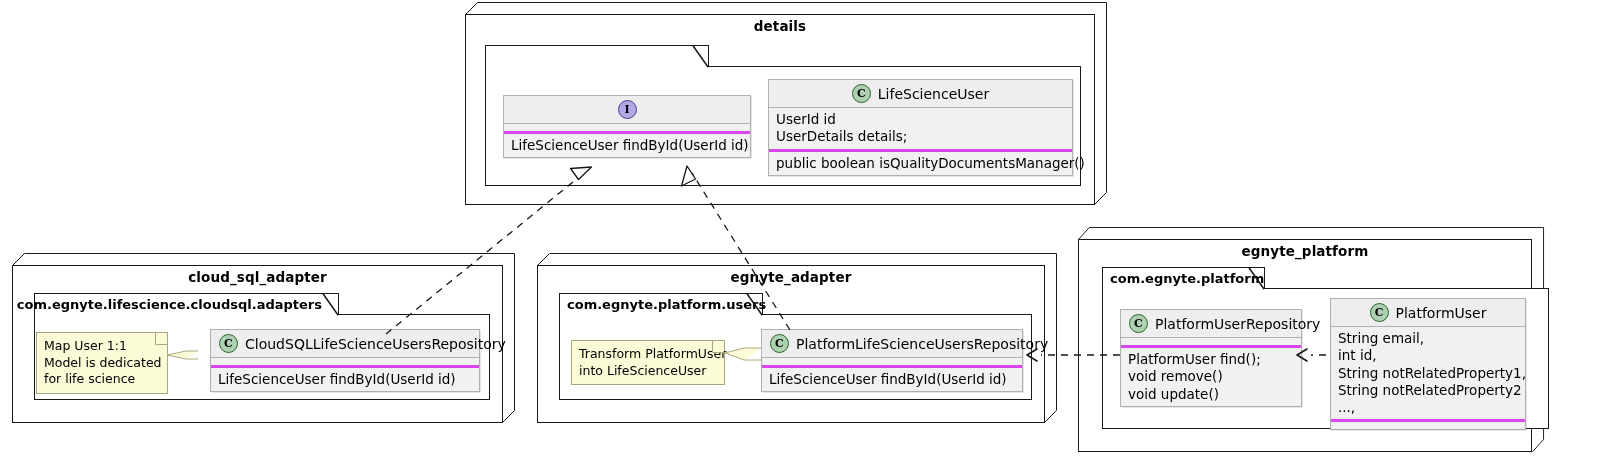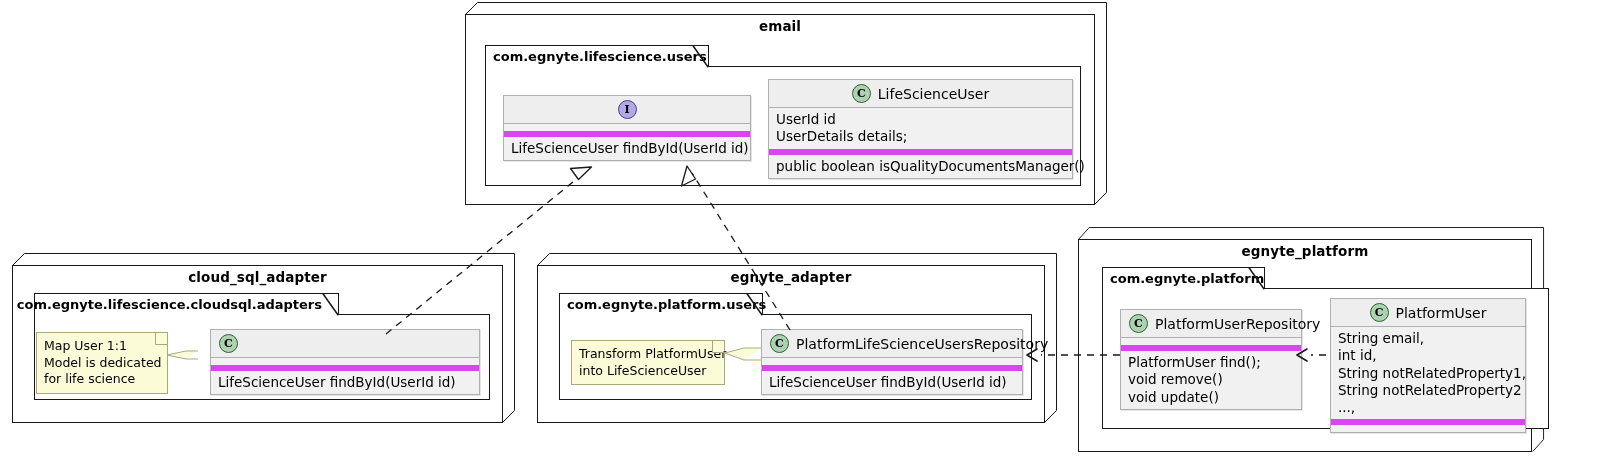--- a/index.html
+++ b/index.html
@@ -148,21 +148,21 @@
   .badge.iface-badge {
     background: #b4a7e5;
     border: 1.4px solid #4b3d8f;
     color: #000000;
   }
   .uml-compartment {
     padding: 3px 7px 3px 7px;
     font-size: 13.5px;
     color: #000000;
     line-height: 1.28;
-    border-bottom: 6px solid #d946ef;
+    border-bottom: 3px solid #d946ef;
     white-space: nowrap;
   }
   .uml-compartment:last-child {
     border-bottom: none;
   }
   .uml-compartment.empty {
     padding: 0;
     height: 7px;
   }
   .uml-compartment .ln { display: block; }
@@ -205,25 +205,24 @@
 <body>
 
 <div id="canvas">
 
   <div class="node" style="left:465px; top:2px; width:642px; height:203px;">
     <div class="node-face"></div>
     <svg class="node-bevel" viewBox="0 0 642 203" preserveAspectRatio="none">
       <polyline points="0.5,12.5 12.5,0.5 641.5,0.5 641.5,190.5 629.5,202.5" fill="none" stroke="#181818" stroke-width="1"></polyline>
       <line x1="629.5" y1="202.5" x2="629.5" y2="12.5" stroke="none"></line>
     </svg>
-    <div class="node-title">email</div>
+    <div class="node-title">details</div>
 
     <div class="pkg" style="left:20px; top:43px; width:596px; height:141px;">
       <div class="pkg-tab" style="width:224px;">
-        <span>com.egnyte.lifescience.users</span>
         <svg class="tab-slant" viewBox="0 0 16 23" preserveAspectRatio="none">
           <polyline points="0,0.8 15.2,22.2" fill="none" stroke="#181818" stroke-width="1.5"></polyline>
         </svg>
       </div>
       <div class="pkg-body"></div>
     </div>
 
     <div class="uml" style="left:38px; top:93px; width:248px;">
       <div class="uml-header">
         <span class="badge iface-badge">I</span>
@@ -272,20 +271,21 @@
         <polyline points="0.5,0.5 0.5,12.5 12.5,12.5" fill="none" stroke="#a9a980" stroke-width="1"></polyline>
       </svg>
       <span class="ln">Map User 1:1</span>
       <span class="ln">Model is dedicated</span>
       <span class="ln">for life science</span>
     </div>
 
     <div class="uml" style="left:198px; top:76px; width:270px;">
       <div class="uml-header left-align">
         <span class="badge class-badge">C</span>
+        <span class="uml-name">CloudSQLLifeScienceUsersRepository</span>
       </div>
       <div class="uml-compartment empty"></div>
       <div class="uml-compartment">
         <span class="ln">LifeScienceUser findById(UserId id)</span>
       </div>
     </div>
   </div>
 
   <div class="node" style="left:537px; top:253px; width:520px; height:170px;">
     <div class="node-face"></div>

